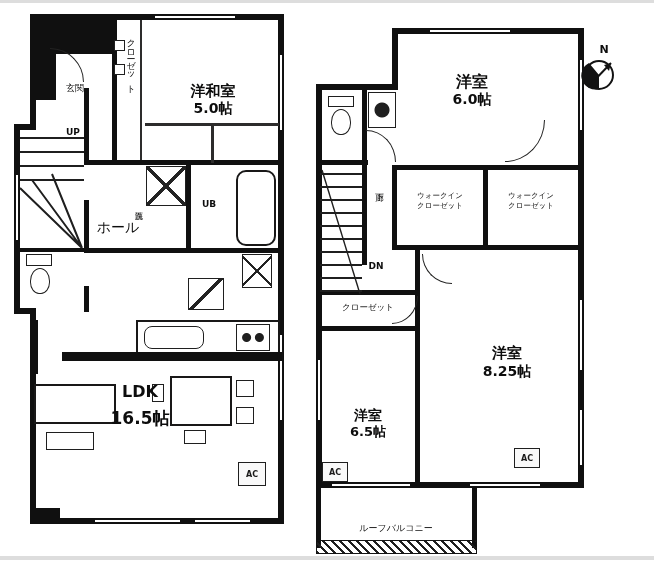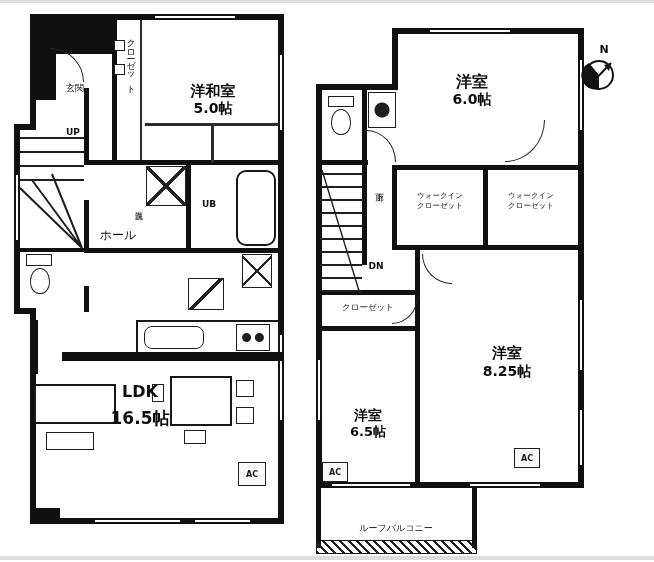--- a/index.html
+++ b/index.html
@@ -102,21 +102,21 @@
 
     <i class="box" style="left:34px;top:384px;width:82px;height:40px"></i>
     <i class="box1" style="left:46px;top:432px;width:48px;height:18px"></i>
     <i class="w" style="left:30px;top:320px;width:8px;height:54px"></i>
 
     <span class="vlbl" style="left:124px;top:32px;height:130px;font-size:9px">クローゼット</span>
     <span class="lbl" style="left:168px;top:84px;width:90px;font-size:15px;font-weight:bold">洋和室</span>
     <span class="lbl" style="left:172px;top:101px;width:82px;font-size:14px;font-weight:bold">5.0帖</span>
     <span class="lbl" style="left:58px;top:128px;width:30px;font-size:9px;font-weight:bold">UP</span>
     <span class="lbl" style="left:58px;top:84px;width:34px;font-size:9px">玄関</span>
-    <span class="lbl" style="left:96px;top:229px;width:44px;font-size:12px">ホール</span>
+    <span class="lbl" style="left:96px;top:220px;width:44px;font-size:14px">ホール</span>
     <span class="vlbl" style="left:132px;top:205px;height:40px;font-size:8px">洗面</span>
     <span class="lbl" style="left:194px;top:200px;width:30px;font-size:9px;font-weight:bold">UB</span>
     <span class="lbl" style="left:90px;top:384px;width:100px;font-size:16px;font-weight:bold">LDK</span>
     <span class="lbl" style="left:90px;top:410px;width:100px;font-size:17px;font-weight:bold">16.5帖</span>
     <span class="acbox" style="left:238px;top:462px;width:28px;height:24px">AC</span>
   </div>
 
   <div>
 
     <i class="w" style="left:392px;top:28px;width:192px;height:6px"></i>

